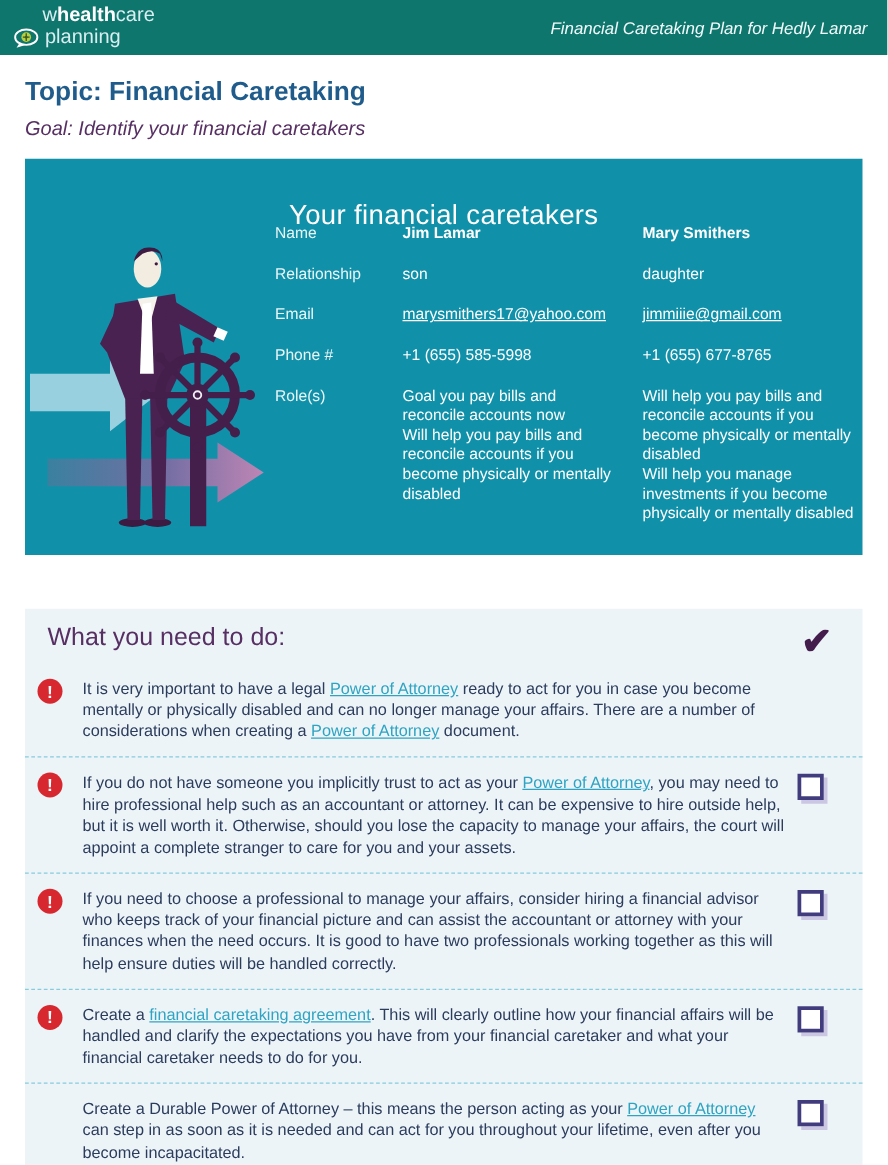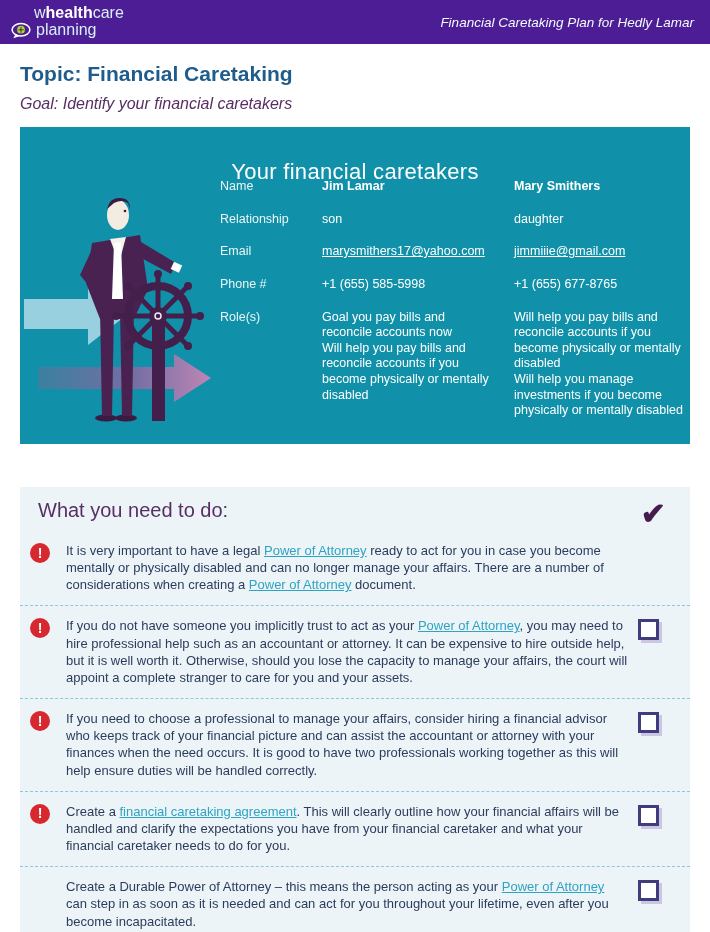--- a/index.html
+++ b/index.html
@@ -3,21 +3,21 @@
 <meta charset="utf-8">
 <style>
   * { margin:0; padding:0; box-sizing:border-box; }
   html,body { width:710px; }
   body {
     height:932px; overflow:hidden; background:#fff;
     font-family:"Liberation Sans", sans-serif; color:#2c3c5c;
   }
   
   .topbar {
-    height:44px; background:#4c1d95; display:flex;
+    height:44px; background:#0f766e; display:flex;
     align-items:center; justify-content:space-between; padding:0 16px 0 10px;
   }
   .logo { display:flex; flex-direction:column; line-height:1.05; color:#d9eef1; font-size:16px; }
   .logo .l1 { padding-left:24px; }
   .logo b { color:#ffffff; font-weight:bold; }
   .logo .l2 { display:flex; align-items:center; gap:4px; }
   .logo-icon { width:22px; height:17px; display:inline-block; }
   .plan-title { color:#f2fbfc; font-style:italic; font-size:13.5px; }
   
   .main { padding:0 20px; }

